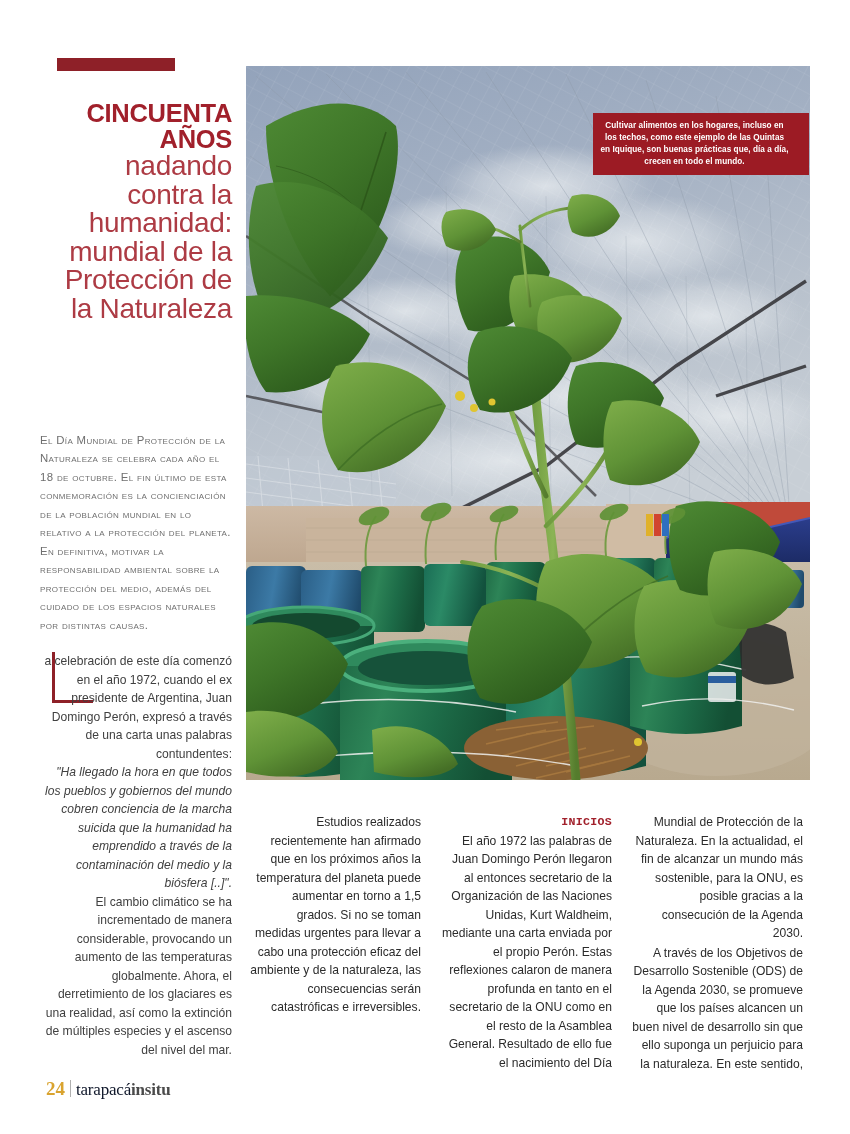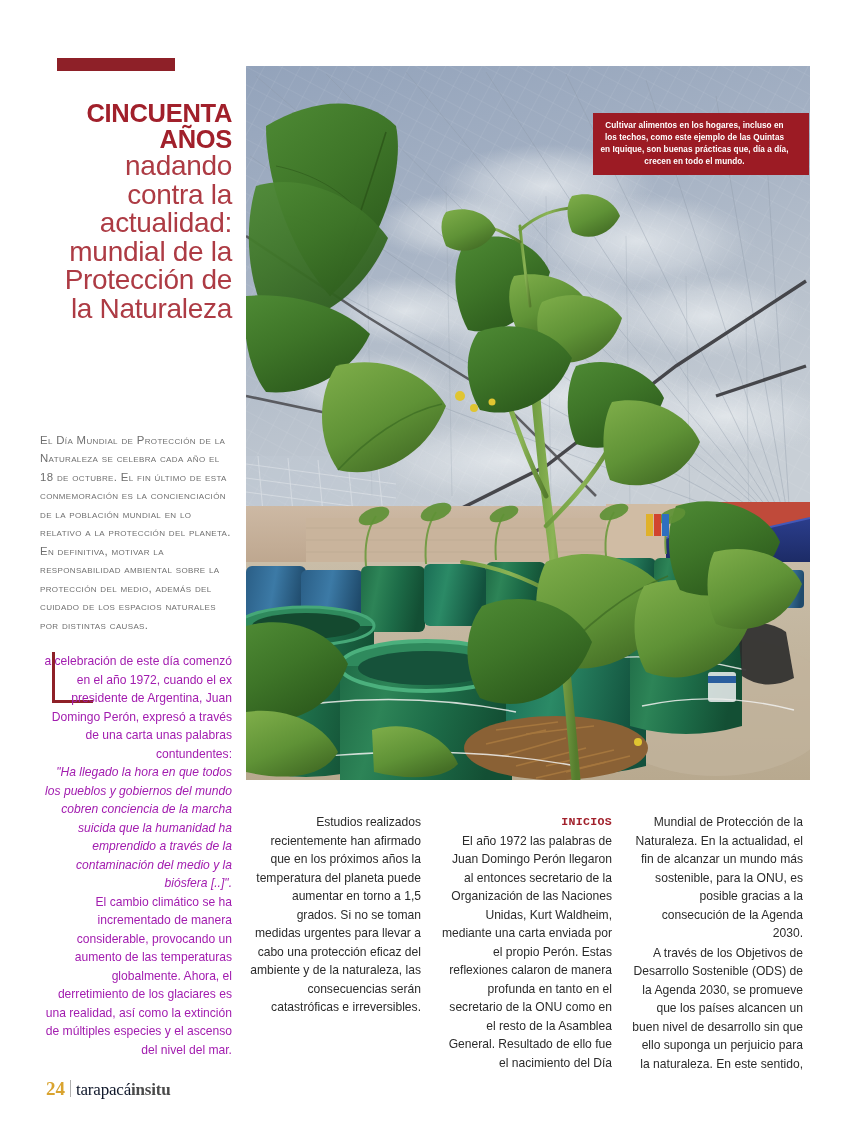--- a/index.html
+++ b/index.html
@@ -83,21 +83,21 @@
     border-bottom: 3px solid #8e2028;
   }
 
   
   .left-col {
     position: absolute;
     left: 40px;
     top: 652px;
     width: 192px;
     text-align: right;
-    color: #a21caf;
+    color: #404040;
     font-size: 12.1px;
     line-height: 1.53;
   }
   .left-col p {
     margin: 0;
   }
   .left-col .indent-1 { text-indent: 0; }
   .left-col .quote {
     font-style: italic;
   }
@@ -191,21 +191,21 @@
 
 <div id="page">
 
   <div class="top-rule"></div>
 
   <div class="headline">
     <span class="hl-strong">CINCUENTA</span>
     <span class="hl-strong">AÑOS</span>
     <span class="hl-light">nadando</span>
     <span class="hl-light">contra la</span>
-    <span class="hl-light">actualidad:</span>
+    <span class="hl-light">humanidad:</span>
     <span class="hl-light">mundial de la</span>
     <span class="hl-light">Protección de</span>
     <span class="hl-light">la Naturaleza</span>
   </div>
 
   <div class="lead">El Día Mundial de Protección de la Naturaleza se celebra cada año el 18 de octubre. El fin último de esta conmemoración es la concienciación de la población mundial en lo relativo a la protección del planeta. En definitiva, motivar la responsabilidad ambiental sobre la protección del medio, además del cuidado de los espacios naturales por distintas causas.</div>
 
   <div class="dropcap-mark"></div>
 
   <div class="left-col">

